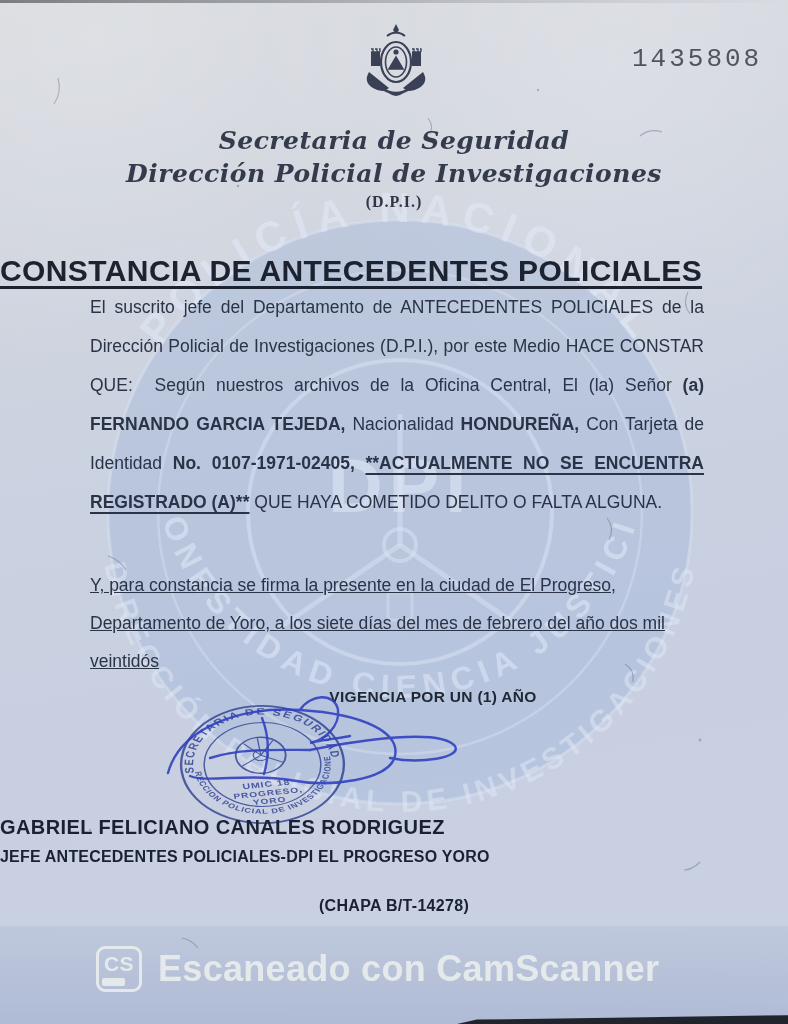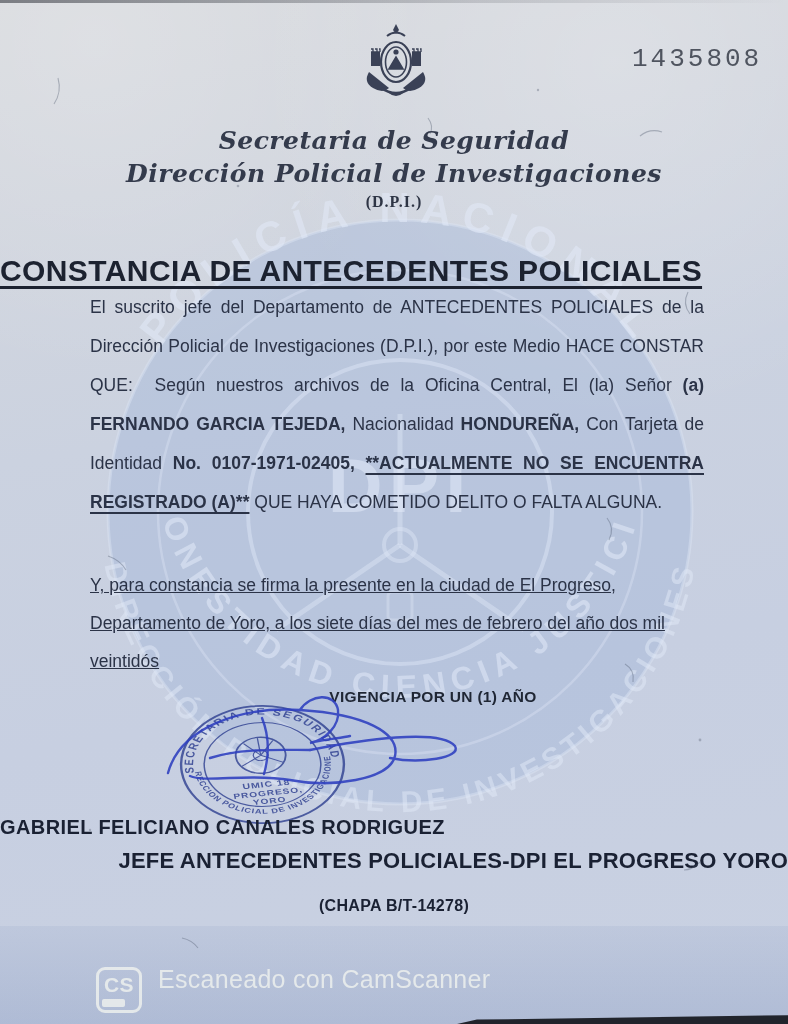--- a/index.html
+++ b/index.html
@@ -40,36 +40,36 @@
 
   .vigencia{position:absolute;top:688px;left:0;width:100%;text-align:center;
     font-size:15.5px;font-weight:bold;letter-spacing:.3px;color:#1f2634;margin-left:39px;}
 
   .stampwrap{position:absolute;left:170px;top:672px;width:185px;height:185px;
     transform:scaleY(.72) rotate(-8deg);opacity:.88;}
   .sigwrap{position:absolute;left:150px;top:688px;width:330px;height:125px;}
 
   .signer-name{position:absolute;top:816px;left:0;width:100%;
     font-size:20px;font-weight:bold;color:#1a2133;letter-spacing:.4px;}
-  .signer-role{position:absolute;top:848px;left:0;width:100%;text-align:right;
-    font-size:22px;font-weight:bold;color:#1a2133;letter-spacing:.2px;}
+  .signer-role{position:absolute;top:848px;left:0;width:100%;text-align:left;
+    font-size:16px;font-weight:bold;color:#1a2133;letter-spacing:.2px;}
   .signer-badge{position:absolute;top:877px;left:0;width:100%;text-align:center;
     font-size:16px;font-weight:bold;color:#1a2133;letter-spacing:.3px;margin-top:20px;}
 
   .watermark{position:absolute;inset:0;pointer-events:none;}
   .artifacts{position:absolute;inset:0;pointer-events:none;}
 
   .cs-footer{position:absolute;left:96px;top:946px;display:flex;align-items:center;gap:16px;
     color:rgba(240,242,239,.80);}
   .cs-icon{position:relative;width:46px;height:46px;border:3.5px solid currentColor;border-radius:9px;
-    box-sizing:border-box;display:flex;align-items:flex-start;justify-content:center;margin-top:21px;}
+    box-sizing:border-box;display:flex;align-items:flex-start;justify-content:center;}
   .cs-icon-label{font-size:21px;font-weight:bold;line-height:30px;letter-spacing:.5px;}
   .cs-icon-bar{position:absolute;left:3px;right:14px;bottom:3px;height:8px;
     background:currentColor;border-radius:2px;}
-  .cs-text{font-size:25px;letter-spacing:.3px;font-weight:400;}
+  .cs-text{font-size:36px;letter-spacing:.3px;font-weight:700;}
 </style>
 </head>
 <body>
 
 <div class="page">
 
   <svg class="watermark" width="788" height="1024" viewBox="0 0 788 1024">
     <defs>
       <path id="wm-top" d="M 110,512 A 290,290 0 0 1 690,512"></path>
       <path id="wm-bottom" d="M 100,512 A 300,300 0 0 0 700,512"></path>

